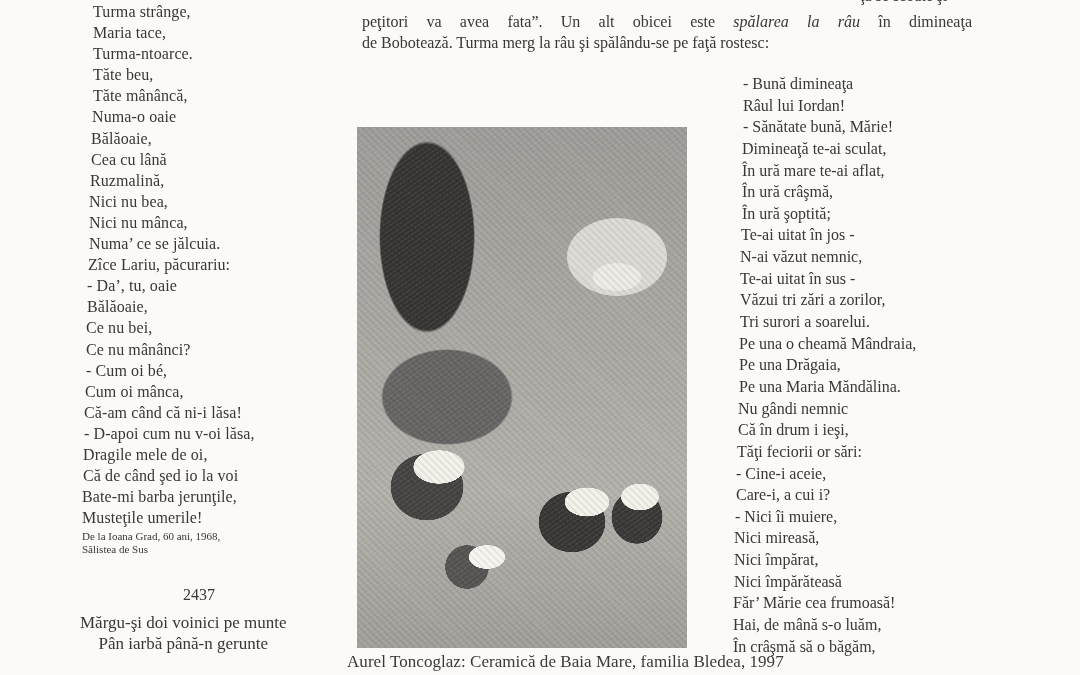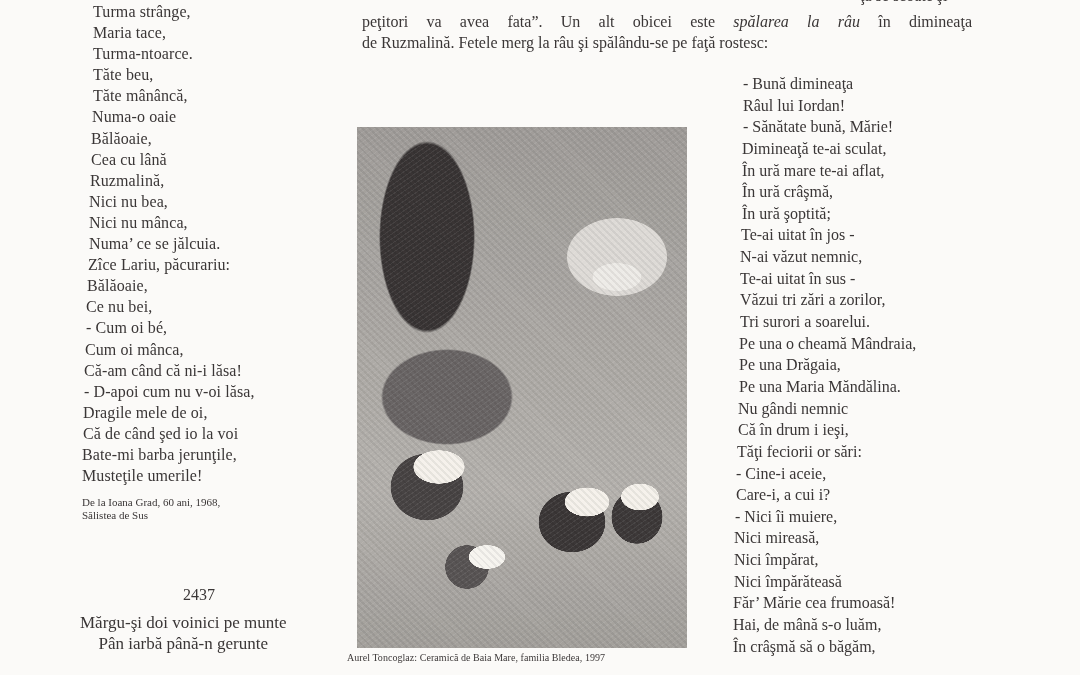--- a/index.html
+++ b/index.html
@@ -6,21 +6,21 @@
   body {
     width: 1080px; height: 675px; overflow: hidden; position: relative;
     background: #fbfaf8;
     font-family: "Liberation Serif", "DejaVu Serif", serif;
     color: #3a3636;
   }
   .page { position: absolute; left: 0; top: 0; width: 1080px; height: 675px; }
   .col-left { position: absolute; left: 80px; top: 1px; width: 270px; }
   .verse { font-size: 16px; line-height: 21.1px; white-space: nowrap; letter-spacing: 0.1px; }
   .verse .line { display: block; height: 21.1px; }
-  .source { font-size: 11px; line-height: 13px; margin-top: 10px; white-space: nowrap; }
+  .source { font-size: 11px; line-height: 13px; margin-top: 2px; white-space: nowrap; }
   .number { position: absolute; left: 183px; top: 586px; font-size: 16px; }
   .verse2 { position: absolute; left: 80px; top: 612px; font-size: 17px; line-height: 21px; white-space: nowrap; text-align: center; }
   .verse2 .line { display: block; height: 21px; }
 
   .prose { position: absolute; left: 362px; top: -10px; width: 610px; font-size: 16px; line-height: 21.2px; }
   .prose .pline { display: block; white-space: nowrap; height: 21.2px; text-align: justify; text-align-last: justify; }
   .prose .pline.last { text-align-last: left; }
   .prose em { font-style: italic; }
 
   .col-right { position: absolute; left: 697px; top: 73px; }
@@ -45,21 +45,21 @@
       linear-gradient(180deg, #9e9b98 0%, #aaa7a3 40%, #b2afab 70%, #a19e9a 100%);
     filter: contrast(1.05);
   }
   .photo-noise {
     position: absolute; inset: 0;
     background-image:
       repeating-linear-gradient(45deg, rgba(0,0,0,0.06) 0 2px, transparent 2px 5px),
       repeating-linear-gradient(-35deg, rgba(255,255,255,0.07) 0 1px, transparent 1px 4px);
   }
   .caption {
-    position: absolute; left: 347px; top: 652px; font-size: 10px; white-space: nowrap;
+    position: absolute; left: 347px; top: 652px; font-size: 17px; white-space: nowrap;
     letter-spacing: 0.05px; color: #3c3838;
   }
   .cut-line { position: absolute; font-size: 16px; white-space: nowrap; }
 </style>
 </head>
 <body>
 
 <div class="page">
 
   <div class="col-left">
@@ -70,22 +70,24 @@
       <span class="line">Tăte beu,</span>
       <span class="line">Tăte mânâncă,</span>
       <span class="line" style="margin-left:-1px">Numa-o oaie</span>
       <span class="line" style="margin-left:-2px">Bălăoaie,</span>
       <span class="line" style="margin-left:-2px">Cea cu lână</span>
       <span class="line" style="margin-left:-3px">Ruzmalină,</span>
       <span class="line" style="margin-left:-4px">Nici nu bea,</span>
       <span class="line" style="margin-left:-4px">Nici nu mânca,</span>
       <span class="line" style="margin-left:-4px">Numa’ ce se jălcuia.</span>
       <span class="line" style="margin-left:-5px">Zîce Lariu, păcurariu:</span>
+      <span class="line" style="margin-left:-6px">- Da’, tu, oaie</span>
       <span class="line" style="margin-left:-6px">Bălăoaie,</span>
       <span class="line" style="margin-left:-7px">Ce nu bei,</span>
+      <span class="line" style="margin-left:-7px">Ce nu mânânci?</span>
       <span class="line" style="margin-left:-7px">- Cum oi bé,</span>
       <span class="line" style="margin-left:-8px">Cum oi mânca,</span>
       <span class="line" style="margin-left:-9px">Că-am când că ni-i lăsa!</span>
       <span class="line" style="margin-left:-9px">- D-apoi cum nu v-oi lăsa,</span>
       <span class="line" style="margin-left:-10px">Dragile mele de oi,</span>
       <span class="line" style="margin-left:-10px">Că de când şed io la voi</span>
       <span class="line" style="margin-left:-11px">Bate-mi barba jerunţile,</span>
       <span class="line" style="margin-left:-11px">Musteţile umerile!</span>
     </div>
     <div class="source" style="margin-left:2px;">
@@ -97,21 +99,21 @@
   <div class="number">2437</div>
 
   <div class="verse2">
     <span class="line">Mărgu-şi doi voinici pe munte</span>
     <span class="line">Pân iarbă până-n gerunte</span>
   </div>
 
   <div class="prose">
     <span class="pline" style="color:transparent;"><span>...................................................................., oglinda se scoate şi</span></span>
     <span class="pline"><span>peţitori va avea fata”. Un alt obicei este </span><em>spălarea la râu</em><span> în dimineaţa</span></span>
-    <span class="pline last" style="width:540px;">de Ruzmalină. Fetele merg la râu şi spălându-se pe faţă rostesc:</span>
+    <span class="pline last" style="width:540px;">de Bobotează. Turma merg la râu şi spălându-se pe faţă rostesc:</span>
   </div>
   <div class="cut-line" style="left:860px; top:-13px;">ţa se scoate şi</div>
 
   <div class="photo" title="photo-ceramics-pots-jugs-plates">
     <div class="photo-noise"></div>
   </div>
   <div class="caption">Aurel Toncoglaz: Ceramică de Baia Mare, familia  Bledea, 1997</div>
 
   <div class="col-right">
     <span class="line indent">- Bună dimineaţa</span>

